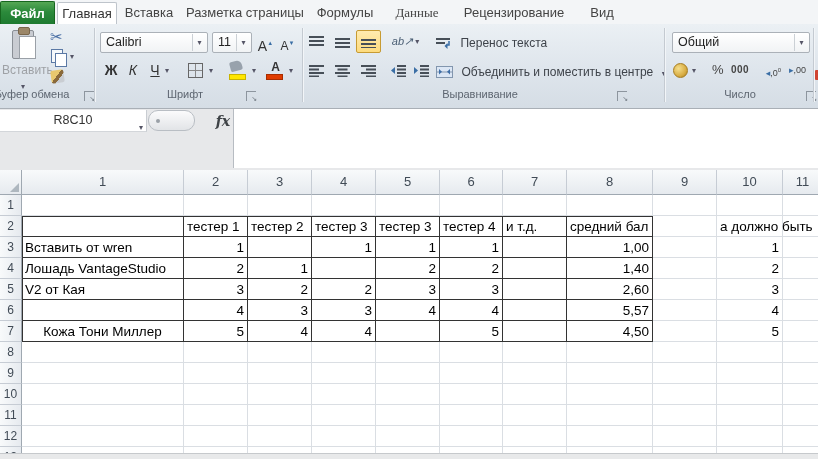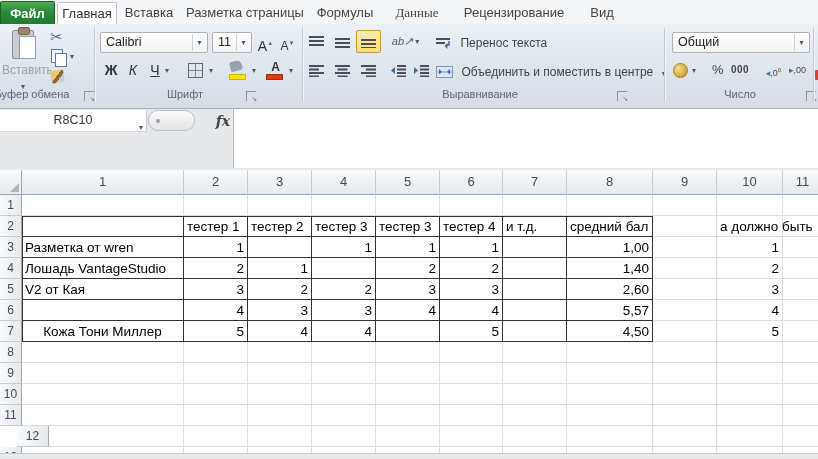--- a/index.html
+++ b/index.html
@@ -312,21 +312,21 @@
       <div class="rowhdr" style="left: 0px; top: 46px; width: 22px; height: 21px;">2</div>
       <div class="rowhdr" style="left: 0px; top: 67px; width: 22px; height: 21px;">3</div>
       <div class="rowhdr" style="left: 0px; top: 88px; width: 22px; height: 21px;">4</div>
       <div class="rowhdr" style="left: 0px; top: 109px; width: 22px; height: 21px;">5</div>
       <div class="rowhdr" style="left: 0px; top: 130px; width: 22px; height: 21px;">6</div>
       <div class="rowhdr" style="left: 0px; top: 151px; width: 22px; height: 21px;">7</div>
       <div class="rowhdr" style="left: 0px; top: 172px; width: 22px; height: 21px;">8</div>
       <div class="rowhdr" style="left: 0px; top: 193px; width: 22px; height: 21px;">9</div>
       <div class="rowhdr" style="left: 0px; top: 214px; width: 22px; height: 21px;">10</div>
       <div class="rowhdr" style="left: 0px; top: 235px; width: 22px; height: 21px;">11</div>
-      <div class="rowhdr" style="left: 17px; top: 256px; width: 32px; height: 21px;">12</div>
+      <div class="rowhdr" style="left: 0px; top: 256px; width: 22px; height: 21px;">12</div>
       <div class="rowhdr" style="left: 0px; top: 277px; width: 22px; height: 21px;">13</div>
       <div class="vline" style="left: 183px; top: 25px; width: 1px; height: 264px;"></div>
       <div class="vline" style="left: 247px; top: 25px; width: 1px; height: 264px;"></div>
       <div class="vline" style="left: 311px; top: 25px; width: 1px; height: 264px;"></div>
       <div class="vline" style="left: 375px; top: 25px; width: 1px; height: 264px;"></div>
       <div class="vline" style="left: 439px; top: 25px; width: 1px; height: 264px;"></div>
       <div class="vline" style="left: 502px; top: 25px; width: 1px; height: 264px;"></div>
       <div class="vline" style="left: 566px; top: 25px; width: 1px; height: 264px;"></div>
       <div class="vline" style="left: 652px; top: 25px; width: 1px; height: 264px;"></div>
       <div class="vline" style="left: 716px; top: 25px; width: 1px; height: 264px;"></div>
@@ -344,21 +344,21 @@
       <div class="hline" style="left: 22px; top: 255px; width: 796px; height: 1px;"></div>
       <div class="hline" style="left: 22px; top: 276px; width: 796px; height: 1px;"></div>
       <div class="cellv" style="left: 187px; top: 46px; width: 57px; text-align: left;">тестер 1</div>
       <div class="cellv" style="left: 251px; top: 46px; width: 57px; text-align: left;">тестер 2</div>
       <div class="cellv" style="left: 315px; top: 46px; width: 57px; text-align: left;">тестер 3</div>
       <div class="cellv" style="left: 379px; top: 46px; width: 57px; text-align: left;">тестер 3</div>
       <div class="cellv" style="left: 443px; top: 46px; width: 56px; text-align: left;">тестер 4</div>
       <div class="cellv" style="left: 506px; top: 46px; width: 57px; text-align: left;">и т.д.</div>
       <div class="cellv nowrap" style="left: 720px; top: 46px; width: 59px; text-align: left;">а должно быть</div>
       <div class="cellv" style="left: 570px; top: 46px; width: 79px; text-align: left;">средний бал</div>
-      <div class="cellv" style="left: 25px; top: 67px; width: 155px; text-align: left;">Разметка от wren</div>
+      <div class="cellv" style="left: 25px; top: 67px; width: 155px; text-align: left;">Вставить от wren</div>
       <div class="cellv" style="left: 187px; top: 67px; width: 57px; text-align: right;">1</div>
       <div class="cellv" style="left: 315px; top: 67px; width: 57px; text-align: right;">1</div>
       <div class="cellv" style="left: 379px; top: 67px; width: 57px; text-align: right;">1</div>
       <div class="cellv" style="left: 443px; top: 67px; width: 56px; text-align: right;">1</div>
       <div class="cellv" style="left: 570px; top: 67px; width: 79px; text-align: right;">1,00</div>
       <div class="cellv" style="left: 720px; top: 67px; width: 59px; text-align: right;">1</div>
       <div class="cellv" style="left: 25px; top: 88px; width: 155px; text-align: left;">Лошадь VantageStudio</div>
       <div class="cellv" style="left: 187px; top: 88px; width: 57px; text-align: right;">2</div>
       <div class="cellv" style="left: 251px; top: 88px; width: 57px; text-align: right;">1</div>
       <div class="cellv" style="left: 379px; top: 88px; width: 57px; text-align: right;">2</div>

